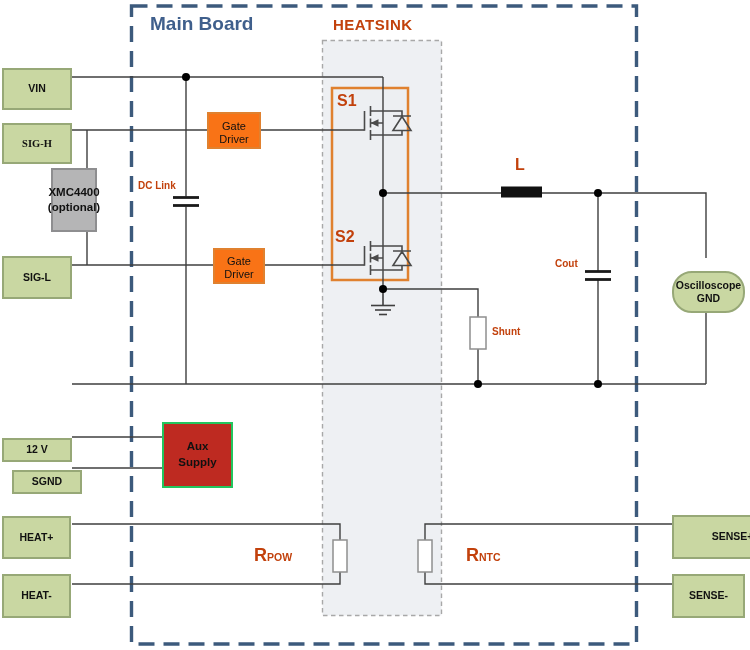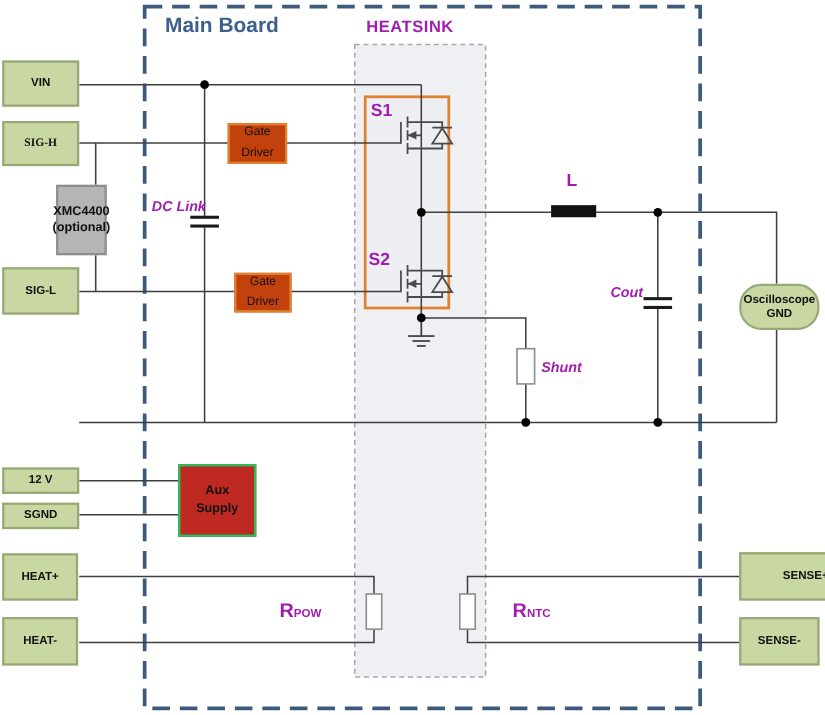--- a/index.html
+++ b/index.html
@@ -5,41 +5,41 @@
   html,body{margin:0;padding:0;background:#ffffff;}
   #stage{
     position:relative;width:750px;height:650px;background:#ffffff;overflow:hidden;
     font-family:"Liberation Sans", sans-serif;color:#1a1a1a;
   }
   #stage .abs{position:absolute;box-sizing:border-box;}
   svg{position:absolute;left:0;top:0;}
   .terminal{
     background:#c9d7a2;border:2px solid #97a877;
     display:flex;align-items:center;justify-content:center;flex-direction:column;
-    font-weight:bold;font-size:10.5px;line-height:1.25;text-align:center;color:#111;
+    font-weight:bold;font-size:10.5px;line-height:1.25;text-align:center;color:#111;margin-top:13px;
   }
   .block-mcu{
     background:#b5b5b6;border:2px solid #8e8e90;
     display:flex;align-items:center;justify-content:center;flex-direction:column;
     font-weight:bold;font-size:11.5px;line-height:1.3;color:#111;
   }
   .block-gd{
-    background:#c2410c;border:2px solid #e0812f;
-    display:flex;align-items:center;justify-content:space-between;flex-direction:column;
+    background:#f97316;border:2px solid #e0812f;
+    display:flex;align-items:center;justify-content:flex-end;flex-direction:column;
     font-size:11px;line-height:1.25;color:#111;
   }
   .block-aux{
     background:#be2a21;border:2px solid #22c55e;
     display:flex;align-items:center;justify-content:center;flex-direction:column;
     font-weight:bold;font-size:11.5px;line-height:1.35;color:#111;
   }
-  .lbl{position:absolute;white-space:nowrap;font-weight:bold;color:#a21caf;}
+  .lbl{position:absolute;white-space:nowrap;font-weight:bold;color:#c2410c;}
   .lbl-board{font-size:19px;color:#3f5f8c;}
   .lbl-heatsink{font-size:15px;letter-spacing:.5px;}
-  .lbl-small{font-size:13px;font-style:italic;}
+  .lbl-small{font-size:10px;}
   .lbl-big{font-size:16px;}
   .rsub{font-size:10.5px;font-weight:bold;}
 </style>
 </head>
 <body>
 
 <div id="stage">
 
   <svg width="750" height="650" viewBox="0 0 750 650">
 
@@ -155,21 +155,21 @@
     </div>
   <div class="terminal abs" style="left:2px;top:110px;width:70px;height:41px;font-family:Liberation Serif, serif;">
       <span>SIG-H</span>
     </div>
   <div class="terminal abs" style="left:2px;top:243px;width:70px;height:43px;">
       <span>SIG-L</span>
     </div>
   <div class="terminal abs" style="left:2px;top:425px;width:70px;height:24px;">
       <span>12 V</span>
     </div>
-  <div class="terminal abs" style="left:2px;top:457px;width:70px;height:24px;">
+  <div class="terminal abs" style="left:12px;top:457px;width:70px;height:24px;">
       <span>SGND</span>
     </div>
   <div class="terminal abs" style="left:2px;top:503px;width:69px;height:43px;">
       <span>HEAT+</span>
     </div>
   <div class="terminal abs" style="left:2px;top:561px;width:69px;height:44px;">
       <span>HEAT-</span>
     </div>
 
   <div class="terminal abs" style="left:672px;top:258px;width:73px;height:42px;border-radius:20px;">

